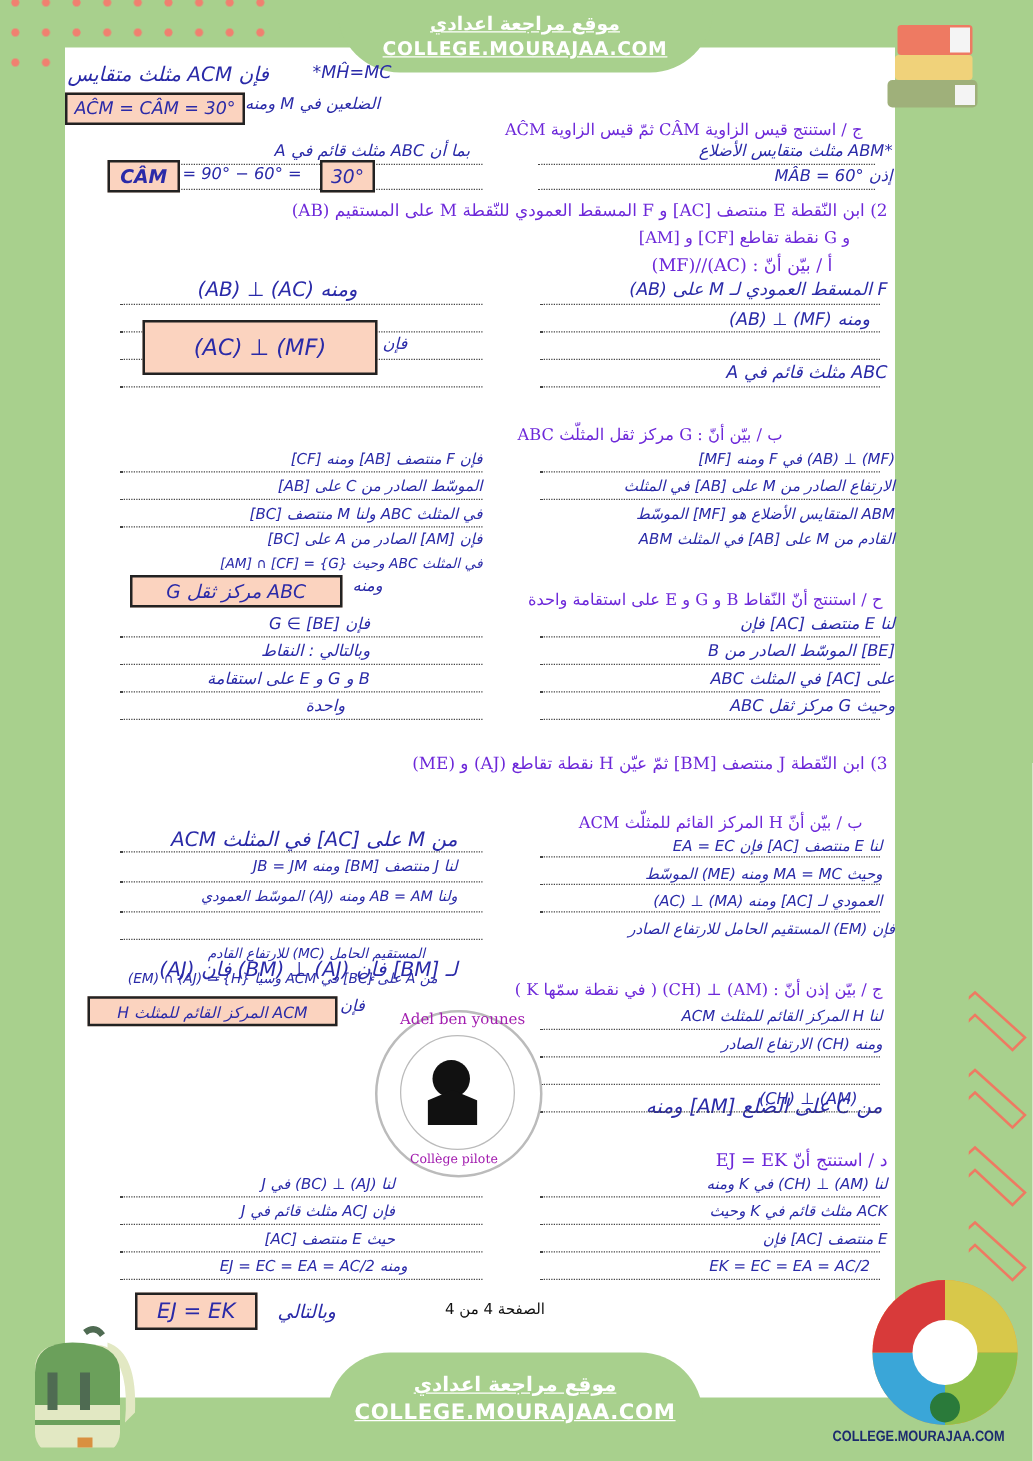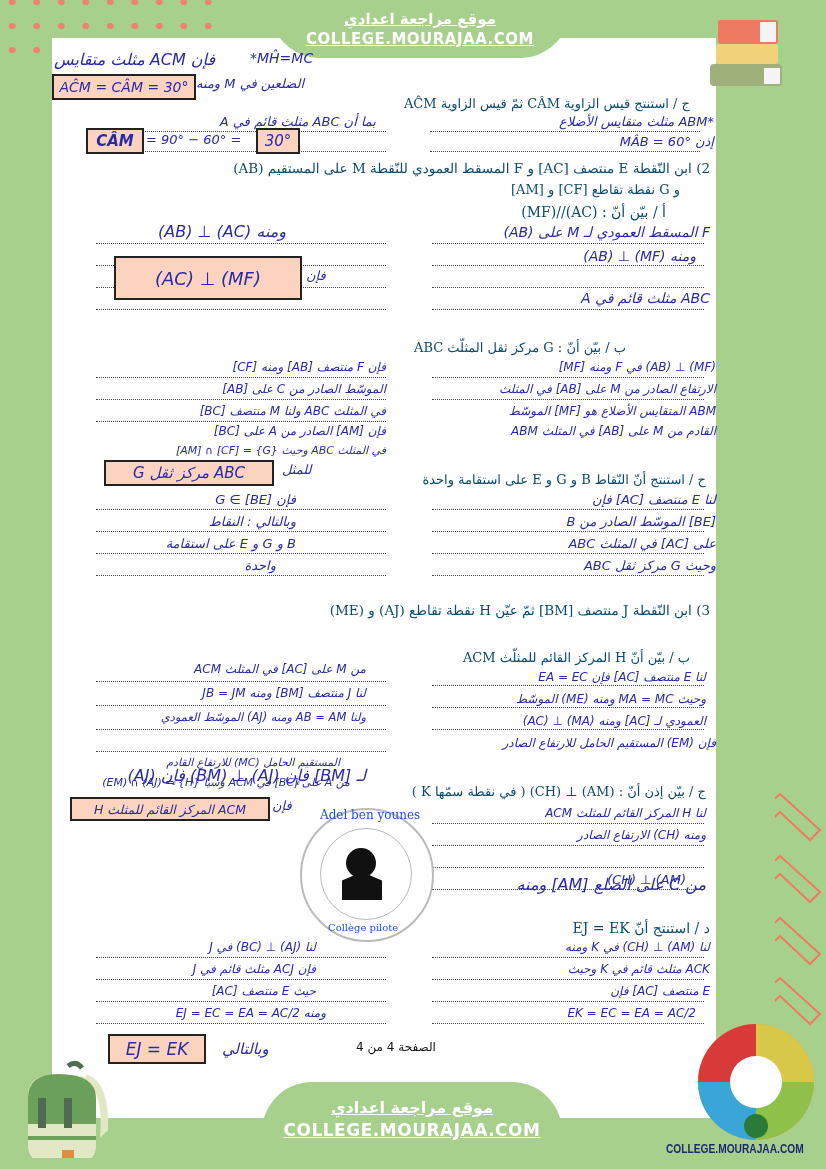--- a/index.html
+++ b/index.html
@@ -16,30 +16,30 @@
     background:#a8d08d; border-radius:0 0 50px 50px; text-align:center; color:#fff; }
   .top-banner .ar { font-size:15px; font-weight:bold; text-decoration:underline; margin-top:10px; display:block; }
   .top-banner .en { font-size:15px; font-weight:bold; text-decoration:underline; display:block; margin-top:2px; letter-spacing:0.5px; }
   .bottom-banner { position:absolute; left:262px; top:1082px; width:300px; height:87px;
     background:#a8d08d; border-radius:50px 50px 0 0; text-align:center; color:#fff; }
   .bottom-banner .ar { font-size:16px; font-weight:bold; text-decoration:underline; display:block; margin-top:16px; }
   .bottom-banner .en { font-size:17px; font-weight:bold; text-decoration:underline; display:block; margin-top:3px; letter-spacing:0.5px; }
   .right-strip { position:absolute; left:775px; top:780px; width:51px; height:270px; }
   .site-logo-text { position:absolute; left:666px; top:1142px; font-family:"Liberation Sans", sans-serif; font-weight:bold;
     font-size:12px; color:#1c2a6e; letter-spacing:0; transform:scaleX(0.85); transform-origin:left; }
-  .q { position:absolute; direction:rtl; font-family:"DejaVu Serif", serif; color:#0c4a6e; font-size:13px; white-space:nowrap; }
+  .q { position:absolute; direction:rtl; font-family:"DejaVu Serif", serif; color:#6d28d9; font-size:13px; white-space:nowrap; }
   .hw { position:absolute; direction:rtl; font-family:"DejaVu Sans", sans-serif; color:#2a2aa8; font-size:13px; white-space:nowrap; font-style:italic; }
   .dotline { position:absolute; height:1px; border-bottom:1.5px dotted #444; }
   .box { position:absolute; background:#fbd3bf; border:2px solid #222; color:#2a2aa8; font-style:italic; font-family:"DejaVu Sans", sans-serif;
     display:flex; align-items:center; justify-content:center; font-size:15px; }
   .stamp { position:absolute; left:300px; top:808px; width:130px; height:130px; border-radius:50%; border:2px solid #bbb; }
   .stamp .inner { position:absolute; left:18px; top:18px; width:90px; height:90px; border-radius:50%; border:1.5px solid #bbb; }
   .stamp .ball { position:absolute; left:44px; top:38px; width:30px; height:30px; border-radius:50%; background:#111; }
   .stamp .base { position:absolute; left:40px; top:62px; width:40px; height:28px; background:#111; clip-path:polygon(0 30%,50% 0,100% 30%,100% 100%,0 100%); }
-  .stamp .t1 { position:absolute; left:20px; top:4px; font-size:20px; color:#1d4ed8; font-family:"DejaVu Serif", serif; }
+  .stamp .t1 { position:absolute; left:20px; top:4px; font-size:20px; color:#a21caf; font-family:"DejaVu Serif", serif; }
   .pagenum { position:absolute; left:356px; top:1040px; font-size:12px; direction:rtl; color:#111; }
 </style>
 </head>
 <body>
 
 <div class="dots"></div>
 <div class="page"></div>
 
 <div class="top-banner">
   <span class="ar">موقع مراجعة اعدادي</span>
@@ -101,21 +101,21 @@
 
 <div class="hw" style="right:440px;top:360px;font-size:12px;">فإن F منتصف [AB] ومنه [CF]</div>
 <div class="hw" style="right:440px;top:382px;font-size:12px;">الموسّط الصادر من C على [AB]</div>
 <div class="hw" style="right:440px;top:404px;font-size:12px;">في المثلث ABC ولنا M منتصف [BC]</div>
 <div class="hw" style="right:440px;top:424px;font-size:12px;">فإن [AM] الصادر من A على [BC]</div>
 <div class="hw" style="right:440px;top:444px;font-size:11px;">في المثلث ABC وحيث {G} = [CF] ∩ [AM]</div>
 <div class="dotline" style="left:96px;top:376px;width:290px;"></div>
 <div class="dotline" style="left:96px;top:398px;width:290px;"></div>
 <div class="dotline" style="left:96px;top:420px;width:290px;"></div>
 <div class="box" style="left:104px;top:460px;width:166px;height:22px;">G مركز ثقل ABC</div>
-<div class="hw" style="left:282px;top:462px;">للمثل</div>
+<div class="hw" style="left:282px;top:462px;">ومنه</div>
 
 <div class="q" style="right:120px;top:472px;">ح / استنتج أنّ النّقاط B و G و E على استقامة واحدة</div>
 <div class="hw" style="right:110px;top:492px;">لنا E منتصف [AC] فإن</div>
 <div class="hw" style="right:110px;top:514px;">[BE] الموسّط الصادر من B</div>
 <div class="hw" style="right:110px;top:536px;">على [AC] في المثلث ABC</div>
 <div class="hw" style="right:110px;top:558px;">وحيث G مركز ثقل ABC</div>
 <div class="dotline" style="left:432px;top:508px;width:272px;"></div>
 <div class="dotline" style="left:432px;top:530px;width:272px;"></div>
 <div class="dotline" style="left:432px;top:552px;width:272px;"></div>
 <div class="dotline" style="left:432px;top:574px;width:272px;"></div>
@@ -131,21 +131,21 @@
 <div class="q" style="right:116px;top:602px;font-size:13.5px;">3) ابن النّقطة J منتصف [BM] ثمّ عيّن H نقطة تقاطع (AJ) و (ME)</div>
 <div class="q" style="right:136px;top:650px;">ب / بيّن أنّ H المركز القائم للمثلّث ACM</div>
 <div class="hw" style="right:120px;top:670px;font-size:12px;">لنا E منتصف [AC] فإن EA = EC</div>
 <div class="hw" style="right:120px;top:692px;font-size:12px;">وحيث MA = MC ومنه (ME) الموسّط</div>
 <div class="hw" style="right:120px;top:714px;font-size:12px;">العمودي لـ [AC] ومنه (MA) ⊥ (AC)</div>
 <div class="hw" style="right:110px;top:736px;font-size:12px;">فإن (EM) المستقيم الحامل للارتفاع الصادر</div>
 <div class="dotline" style="left:432px;top:684px;width:272px;"></div>
 <div class="dotline" style="left:432px;top:706px;width:272px;"></div>
 <div class="dotline" style="left:432px;top:728px;width:272px;"></div>
 
-<div class="hw" style="right:460px;top:662px;font-size:12px;">من M على [AC] في المثلث ACM</div>
+<div class="hw" style="right:460px;top:662px;font-size:16px;">من M على [AC] في المثلث ACM</div>
 <div class="hw" style="right:460px;top:686px;font-size:12px;">لنا J منتصف [BM] ومنه JB = JM</div>
 <div class="hw" style="right:460px;top:710px;font-size:11.5px;">ولنا AB = AM ومنه (AJ) الموسّط العمودي</div>
 <div class="hw" style="right:460px;top:766px;font-size:16px;">لـ [BM] فإن (AJ) ⊥ (BM) فإن (AJ)</div>
 <div class="hw" style="right:486px;top:756px;font-size:11px;">المستقيم الحامل (MC) للارتفاع القادم</div>
 <div class="hw" style="right:476px;top:776px;font-size:11px;">من A على [BC] في ACM وسيا {H} = (AJ) ∩ (EM)</div>
 <div class="dotline" style="left:96px;top:680px;width:290px;"></div>
 <div class="dotline" style="left:96px;top:704px;width:290px;"></div>
 <div class="dotline" style="left:96px;top:728px;width:290px;"></div>
 <div class="dotline" style="left:96px;top:750px;width:290px;"></div>
 <div class="box" style="left:70px;top:797px;width:196px;height:20px;font-size:12.5px;">H المركز القائم للمثلث ACM</div>

